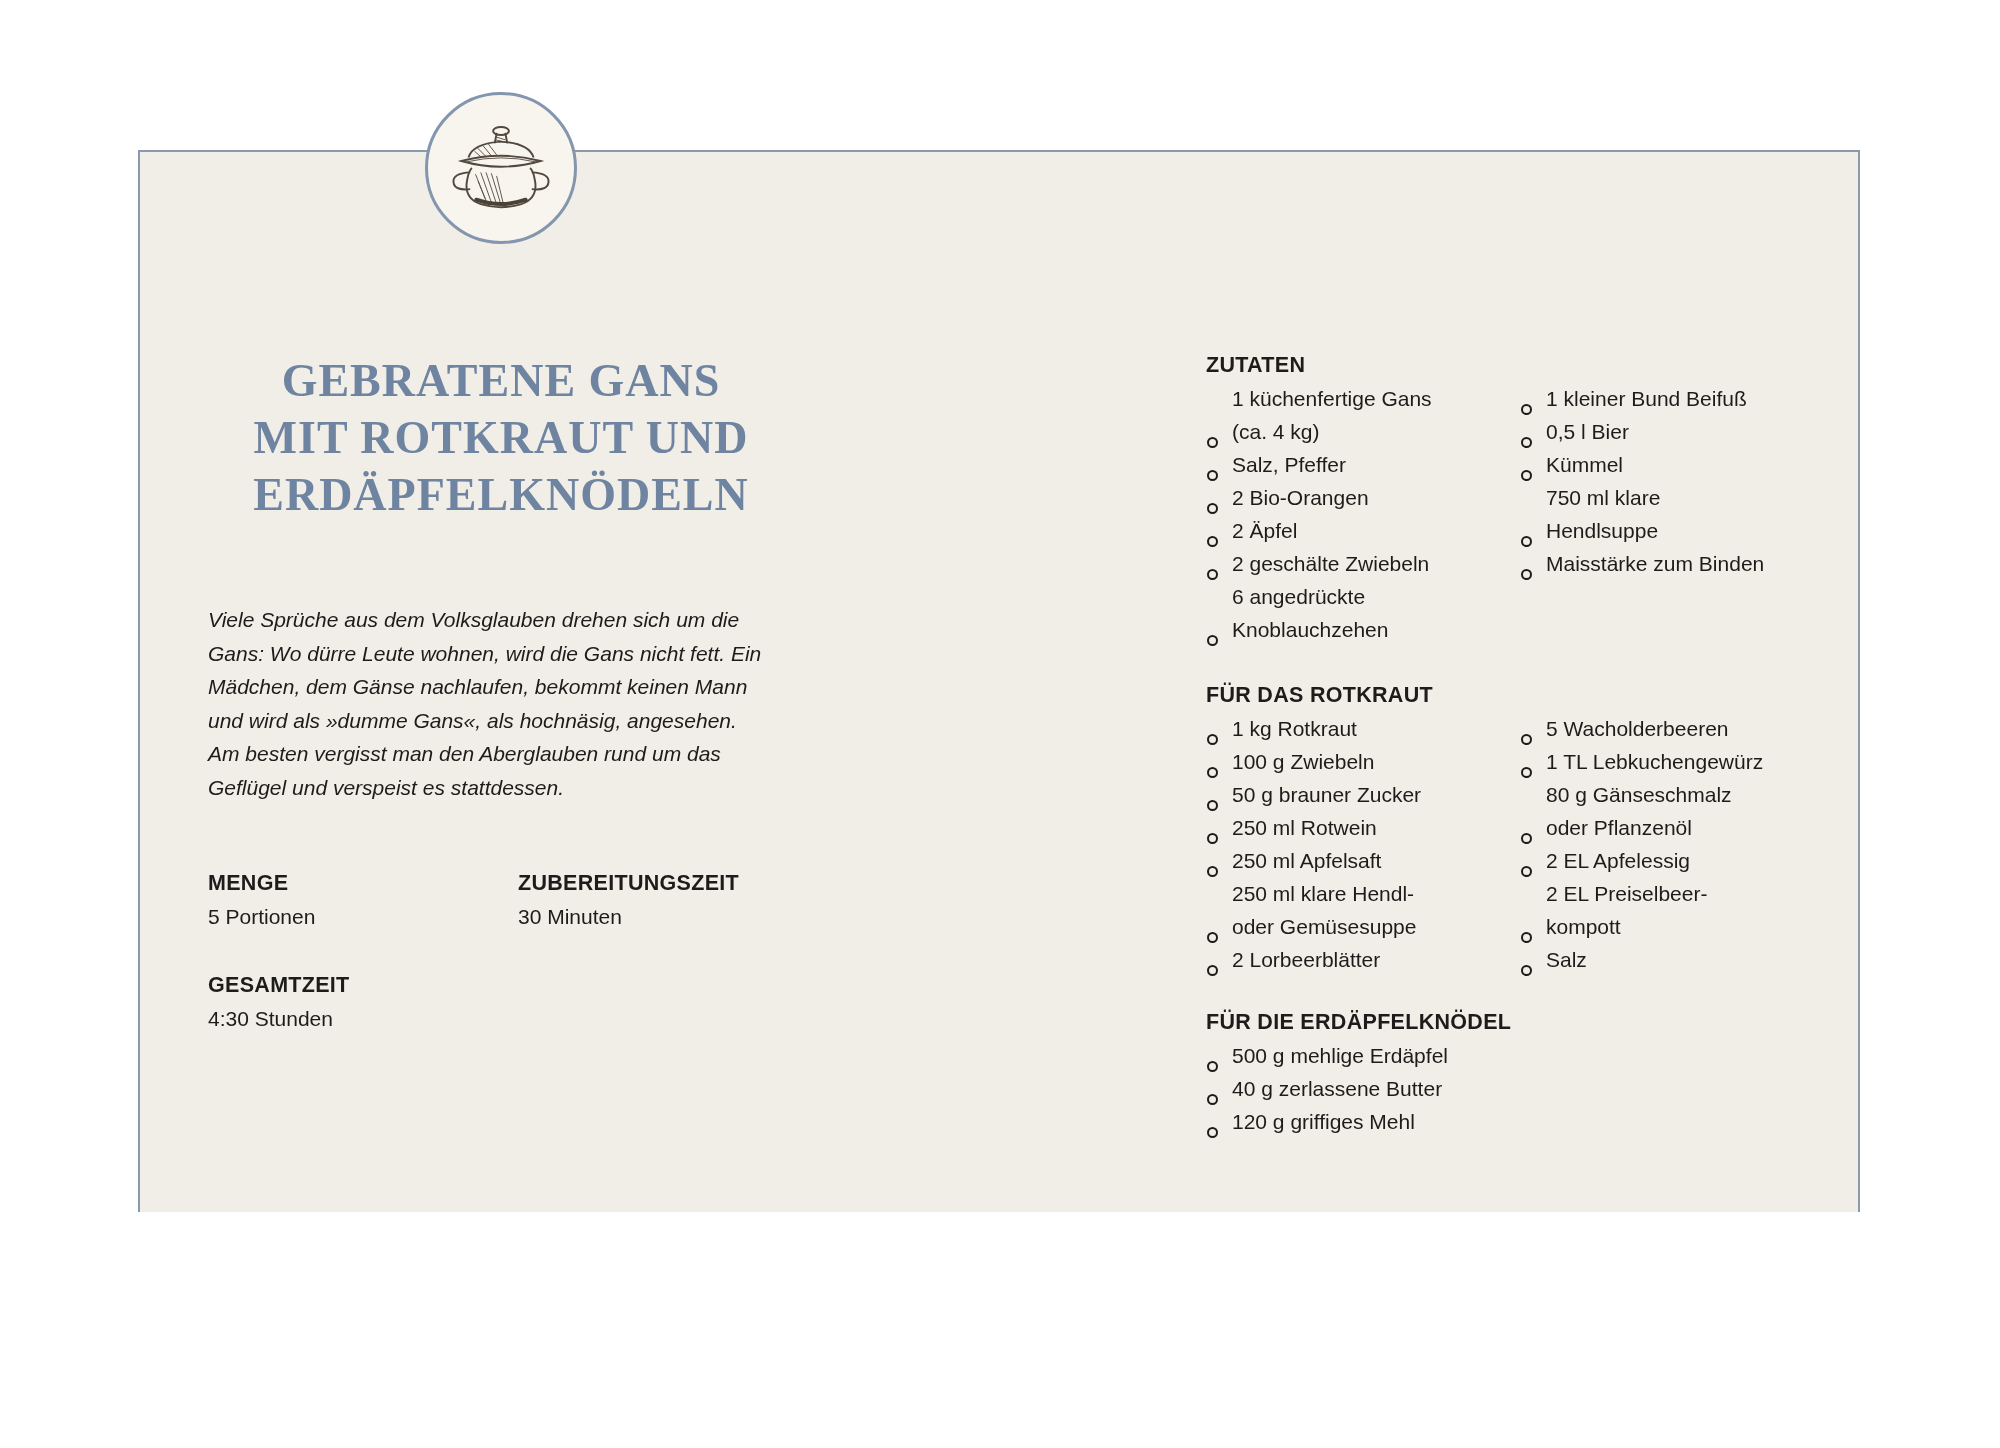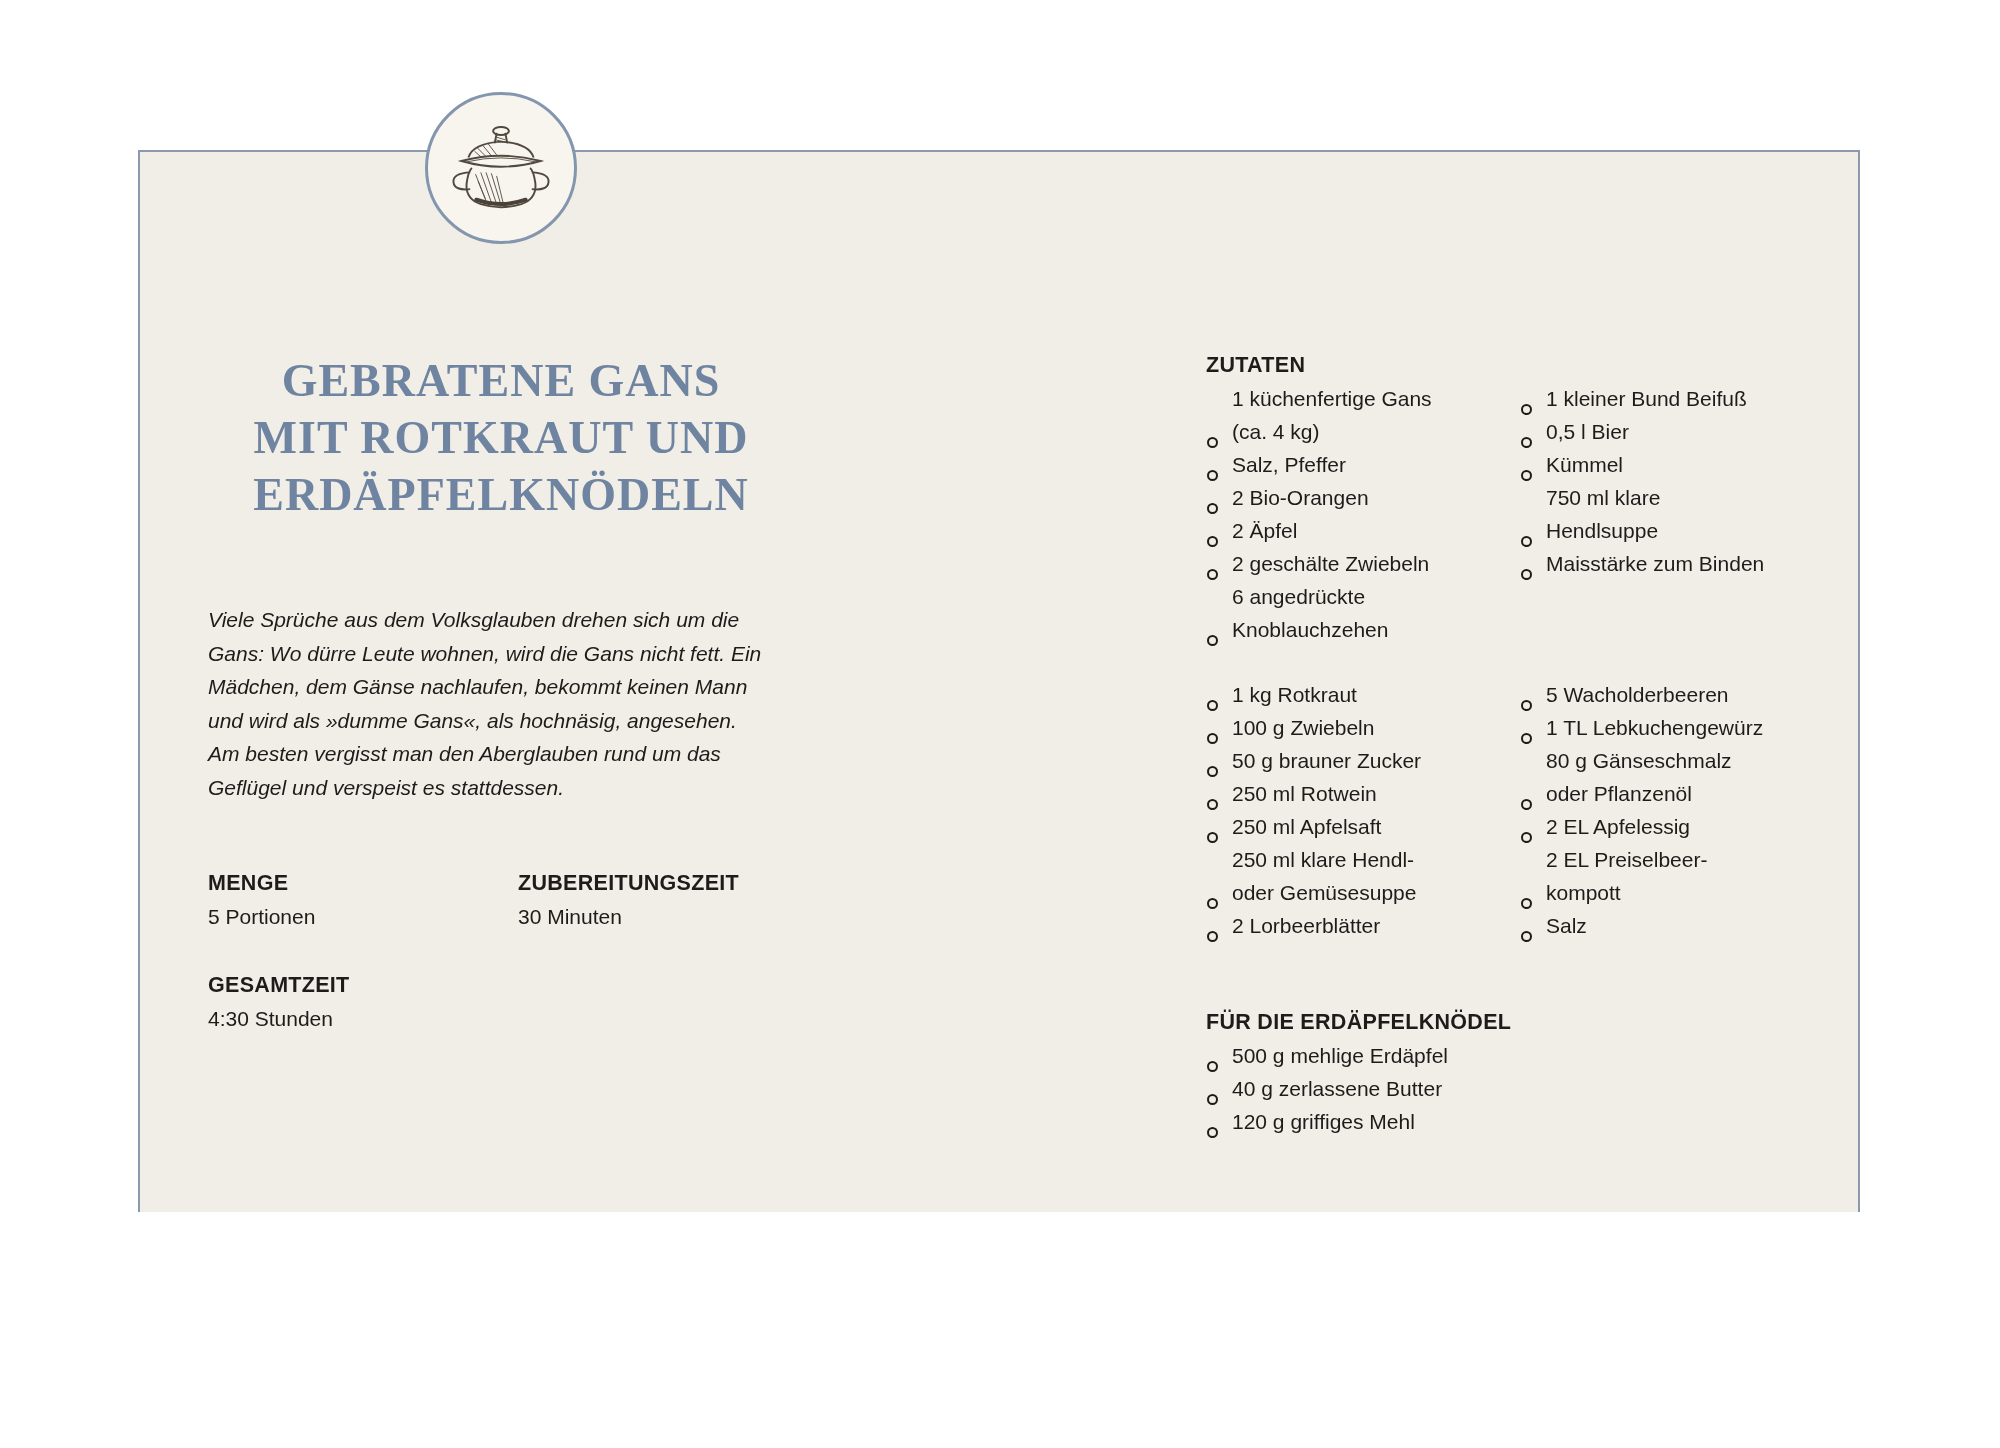--- a/index.html
+++ b/index.html
@@ -158,20 +158,21 @@
 Hendlsuppe</span>
             </li>
             <li class="ing-item">
               <span class="bullet"></span>
               <span class="ing-text">Maisstärke zum Binden</span>
             </li>
           </ul>
         </div>
       </section>
       <section class="ing-section sec-1">
+        <h2 class="ing-heading">FÜR DAS ROTKRAUT</h2>
         <div class="ing-cols">
           <ul class="ing-col">
             <li class="ing-item">
               <span class="bullet"></span>
               <span class="ing-text">1 kg Rotkraut</span>
             </li>
             <li class="ing-item">
               <span class="bullet"></span>
               <span class="ing-text">100 g Zwiebeln</span>
             </li>

